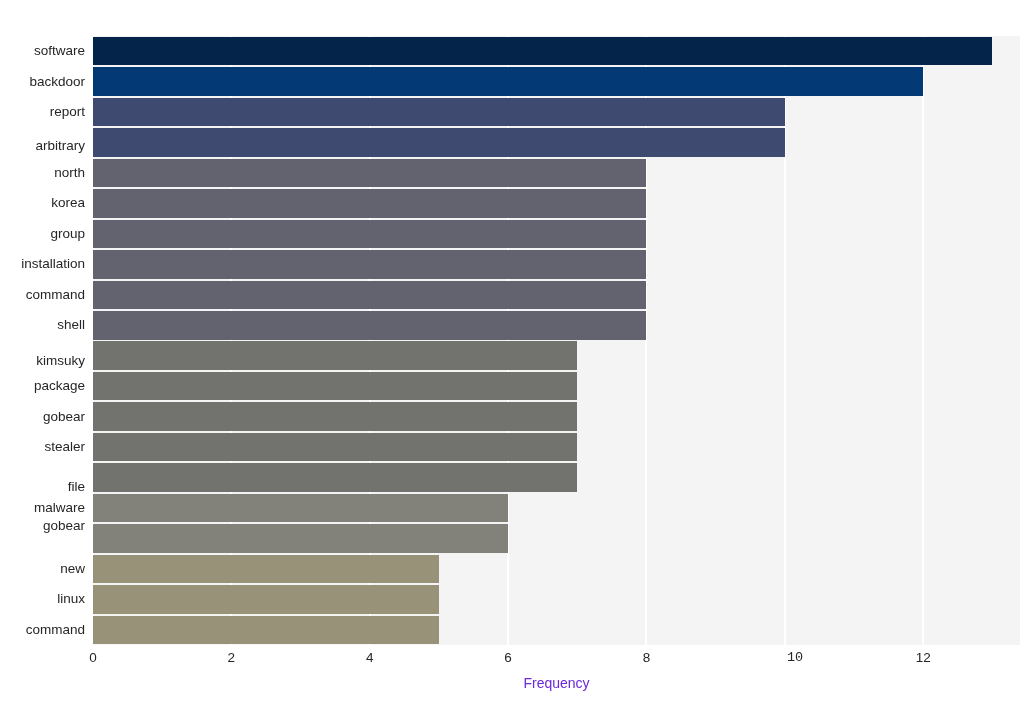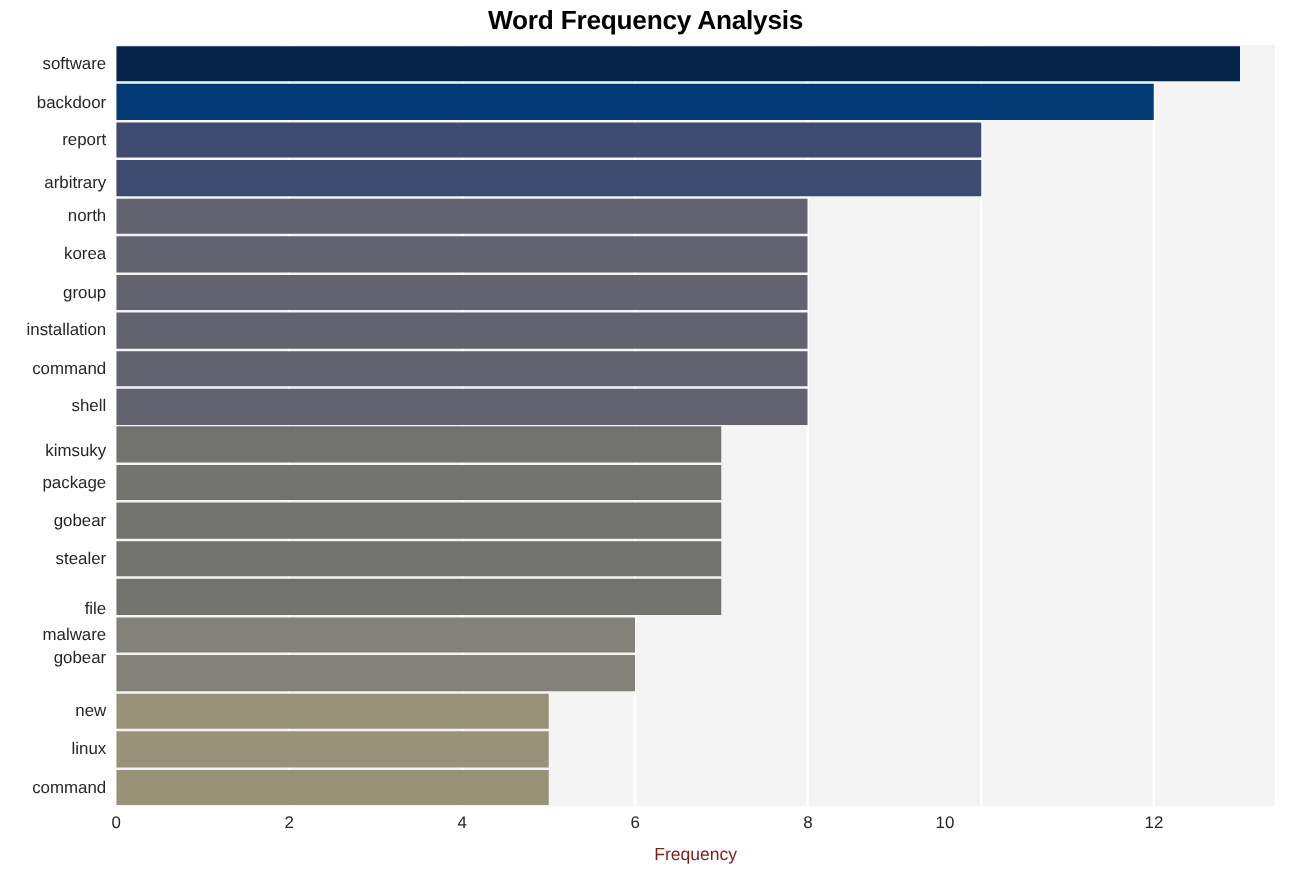--- a/index.html
+++ b/index.html
@@ -102,29 +102,28 @@
   }
 
   
   #xlabel {
     position: absolute;
     left: 93px;
     top: 675px;
     width: 927px;
     text-align: center;
     font-size: 14px;
-    color: #7f1d1d;
+    color: #6d28d9;
   }
 </style>
 </head>
 <body>
 
 <div id="figure" style="background: rgb(255, 255, 255);">
 
-  <div id="chart-title">Word Frequency Analysis</div>
 
   <div id="plot-area" style="background: rgb(244, 244, 245);">
     <div id="grid-layer">
         <div class="gridline" style="left: -1px; background: rgb(255, 255, 255);"></div>
         <div class="gridline" style="left: 137.358px; background: rgb(255, 255, 255);"></div>
         <div class="gridline" style="left: 275.716px; background: rgb(255, 255, 255);"></div>
         <div class="gridline" style="left: 414.075px; background: rgb(255, 255, 255);"></div>
         <div class="gridline" style="left: 552.433px; background: rgb(255, 255, 255);"></div>
         <div class="gridline" style="left: 690.791px; background: rgb(255, 255, 255);"></div>
         <div class="gridline" style="left: 829.149px; background: rgb(255, 255, 255);"></div>
@@ -214,19 +213,19 @@
       <div class="ytick" style="top: 525.875px;">new</div>
       <div class="ytick" style="top: 556.325px;">linux</div>
       <div class="ytick" style="top: 586.775px;">command</div>
     </div>
   <div id="xtick-layer">
       <div class="xtick" style="left: 0px;">0</div>
       <div class="xtick" style="left: 138.358px;">2</div>
       <div class="xtick" style="left: 276.716px;">4</div>
       <div class="xtick" style="left: 415.075px;">6</div>
       <div class="xtick" style="left: 553.433px;">8</div>
-      <div class="xtick" style="left: 663px;">10</div>
+      <div class="xtick" style="left: 702px; font-family: Liberation Mono, monospace;">10</div>
       <div class="xtick" style="left: 830.149px;">12</div>
     </div>
 
   <div id="xlabel">Frequency</div>
 
 </div>
 
 </body></html>

